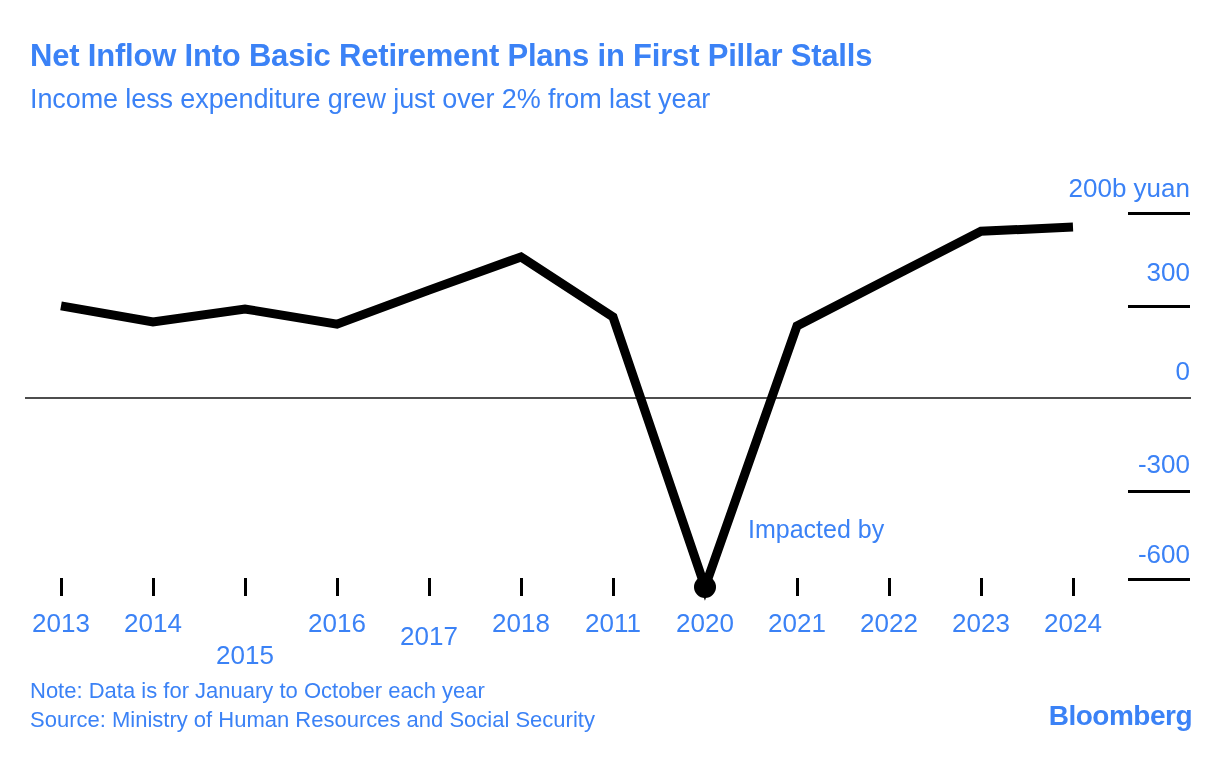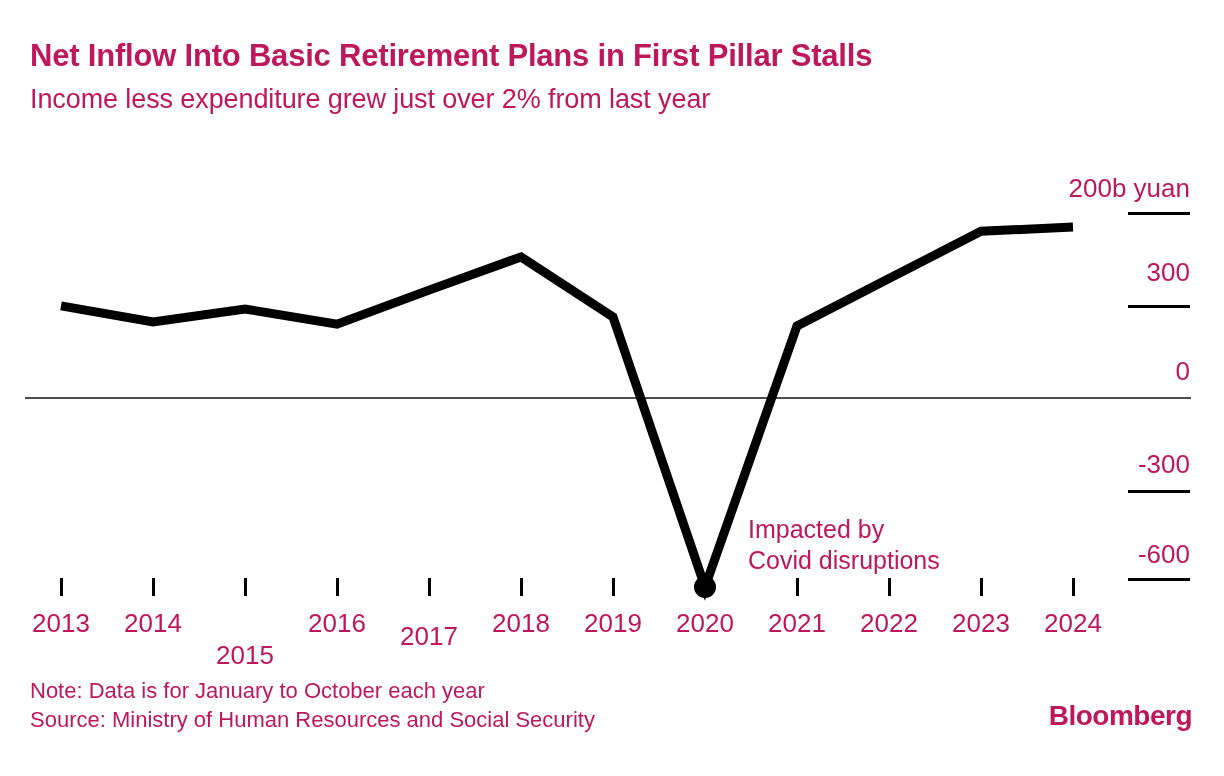--- a/index.html
+++ b/index.html
@@ -6,21 +6,21 @@
     margin: 0;
     padding: 0;
     background: #ffffff;
   }
   #page {
     position: relative;
     width: 1224px;
     height: 776px;
     background: #ffffff;
     font-family: "Liberation Sans", sans-serif;
-    color: #be185d;
+    color: #3b82f6;
     overflow: hidden;
   }
 
   
   #header {
     position: absolute;
     left: 30px;
     top: 36px;
     width: 1160px;
   }
@@ -160,30 +160,29 @@
     <div class="x-tick" style="left:888px; top:578px;"></div>
     <div class="x-tick" style="left:980px; top:578px;"></div>
     <div class="x-tick" style="left:1072px; top:578px;"></div>
 
     <div class="x-label" style="left:6px;    top:608px;">2013</div>
     <div class="x-label" style="left:98px;   top:608px;">2014</div>
     <div class="x-label" style="left:190px;  top:640px;">2015</div>
     <div class="x-label" style="left:282px;  top:608px;">2016</div>
     <div class="x-label" style="left:374px;  top:608px;margin-top:13px;">2017</div>
     <div class="x-label" style="left:466px;  top:608px;">2018</div>
-    <div class="x-label" style="left:558px;  top:608px;">2019</div>
+    <div class="x-label" style="left:558px;  top:608px;">2011</div>
     <div class="x-label" style="left:650px;  top:608px;">2020</div>
     <div class="x-label" style="left:742px;  top:608px;">2021</div>
     <div class="x-label" style="left:834px;  top:608px;">2022</div>
     <div class="x-label" style="left:926px;  top:608px;">2023</div>
     <div class="x-label" style="left:1018px; top:608px;">2024</div>
 
     <div id="annotation">
       <div>Impacted by</div>
-      <div>Covid disruptions</div>
     </div>
 
   </div>
 
   <div id="footer">
     <div>Note: Data is for January to October each year</div>
     <div>Source: Ministry of Human Resources and Social Security</div>
   </div>
   <div id="brand">Bloomberg</div>
 

